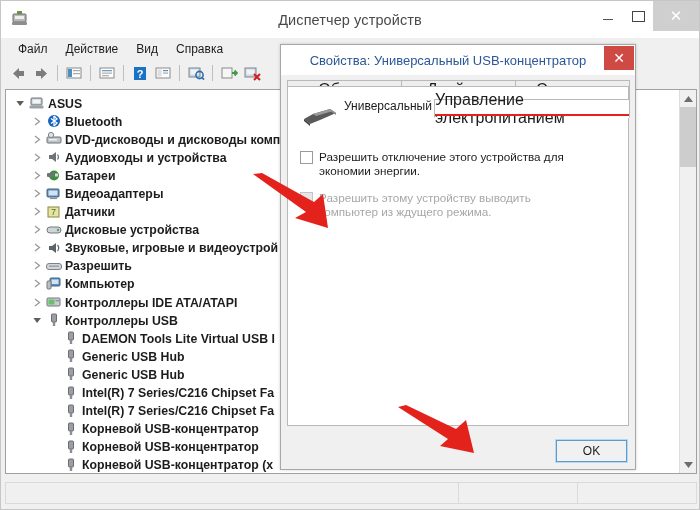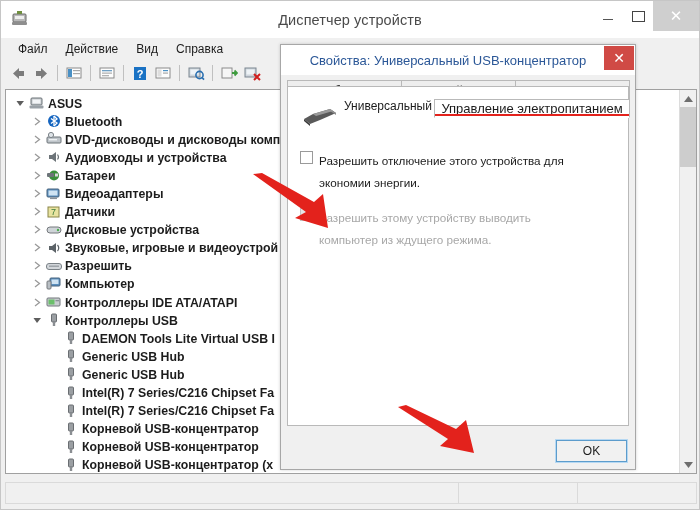--- a/index.html
+++ b/index.html
@@ -214,21 +214,21 @@
     position: relative;
     margin: 5px 6px 0 6px;
     height: 38px;
   }
   .tabrow { display: flex; height: 19px; }
   .tab {
     flex: 1 1 0;
     border: 1px solid #b9b9b9;
     border-bottom: none;
     background: #eeeeee;
-    font-size: 13px;
+    font-size: 16px;
     color: #1c1c1c;
     display: flex; align-items: center; justify-content: center;
     box-sizing: border-box;
     margin-right: -1px;
   }
   .tabrow2 { display: flex; height: 19px; }
   .tab.sel {
     background: #ffffff;
     border: 1px solid #b9b9b9;
     border-bottom: 1px solid #ffffff;
@@ -275,21 +275,21 @@
     background: #ffffff;
     flex: 0 0 13px;
     margin-right: 6px;
     margin-top: 1px;
     box-sizing: border-box;
   }
   .cbox.disabled { background: #e6e6e6; border-color: #c4c4c4; }
   .cb-label {
     font-size: 11.7px;
     color: #1c1c1c;
-    line-height: 22px;
+    line-height: 14px;
     font-family: "Liberation Sans", sans-serif;
   }
   .cb-label.disabled { color: #a8a8a8; }
 
   .dlg-buttons {
     position: absolute;
     right: 8px; bottom: 7px;
     display: flex;
     gap: 9px;
   }

